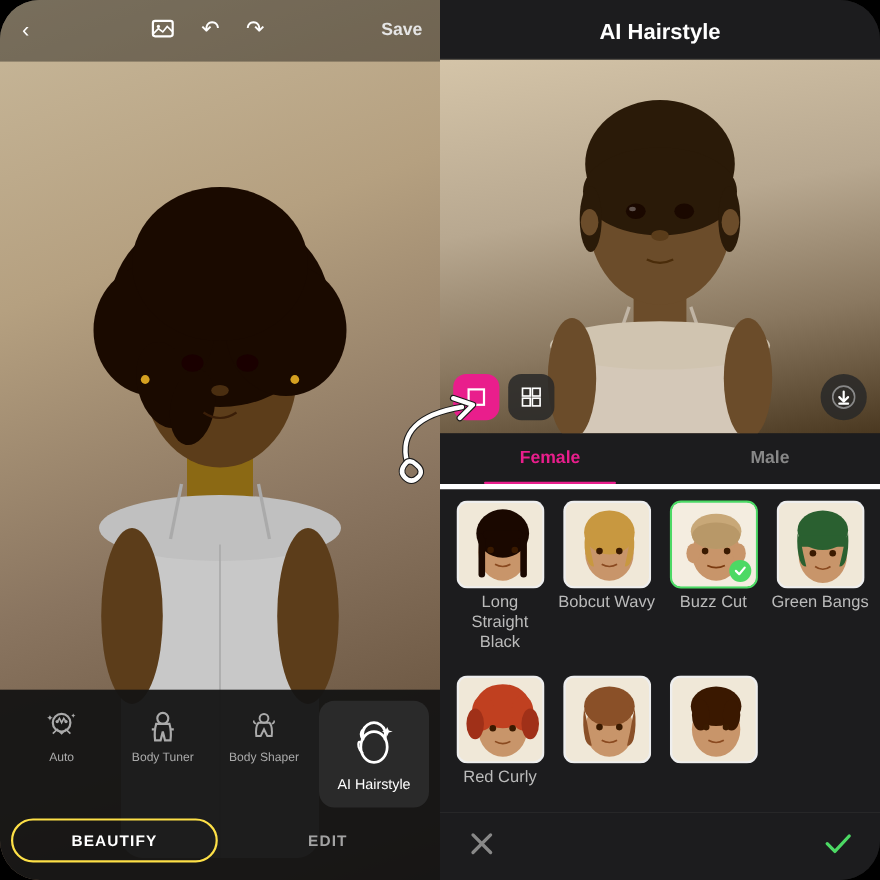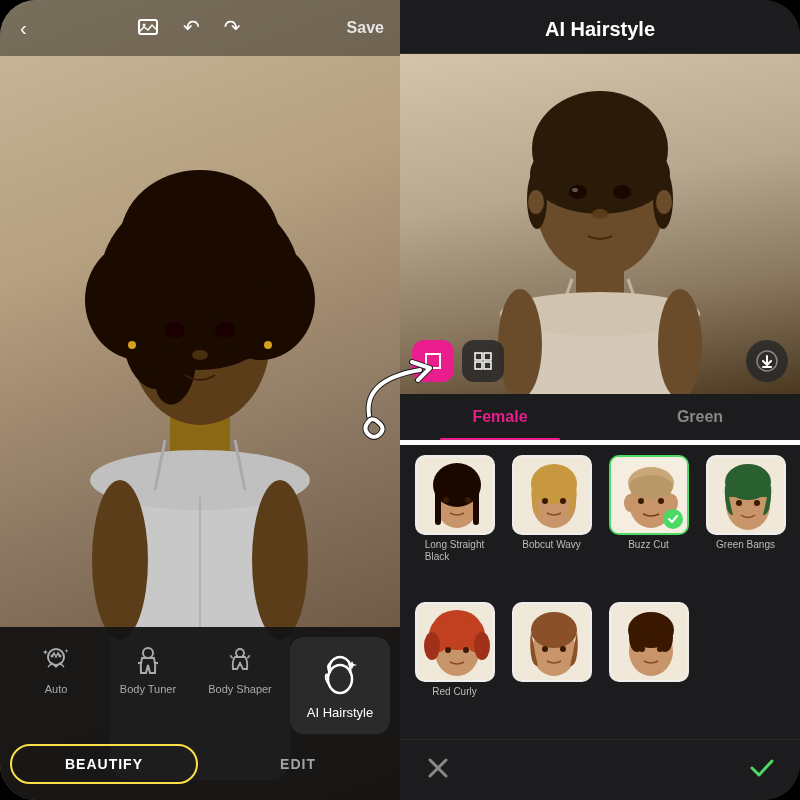--- a/index.html
+++ b/index.html
@@ -303,23 +303,23 @@
       height: 20px;
       background: #4cd964;
       border-radius: 50%;
       display: flex;
       align-items: center;
       justify-content: center;
       z-index: 2;
     }
 
     .hairstyle-label {
-      font-size: 10px;
+      font-size: 15px;
       color: #bbb;
-      text-align: left;
+      text-align: center;
       margin-top: 4px;
       line-height: 1.2;
     }
 
     
     .bottom-action-bar {
       display: flex;
       align-items: center;
       justify-content: space-between;
       padding: 14px 24px;
@@ -557,21 +557,21 @@
         </svg>
       </div>
     </div>
   </div>
 
   <div class="gender-tabs">
     <div class="gender-tab active">
       <span>Female</span>
     </div>
     <div class="gender-tab">
-      <span>Green</span>
+      <span>Male</span>
     </div>
   </div>
 
   <div class="hairstyle-grid">
 
     <div class="hairstyle-item">
       <div class="hairstyle-thumb">
         <svg width="80" height="80" viewBox="0 0 80 80">
           <rect width="80" height="80" fill="#f0e8d8"></rect>
           <ellipse cx="40" cy="45" rx="22" ry="26" fill="#c8956a"></ellipse>

